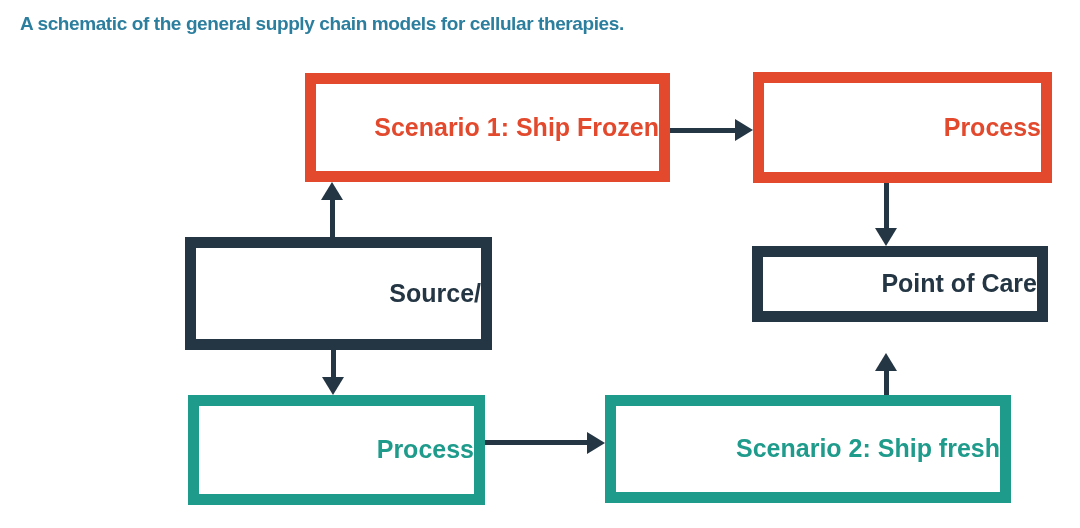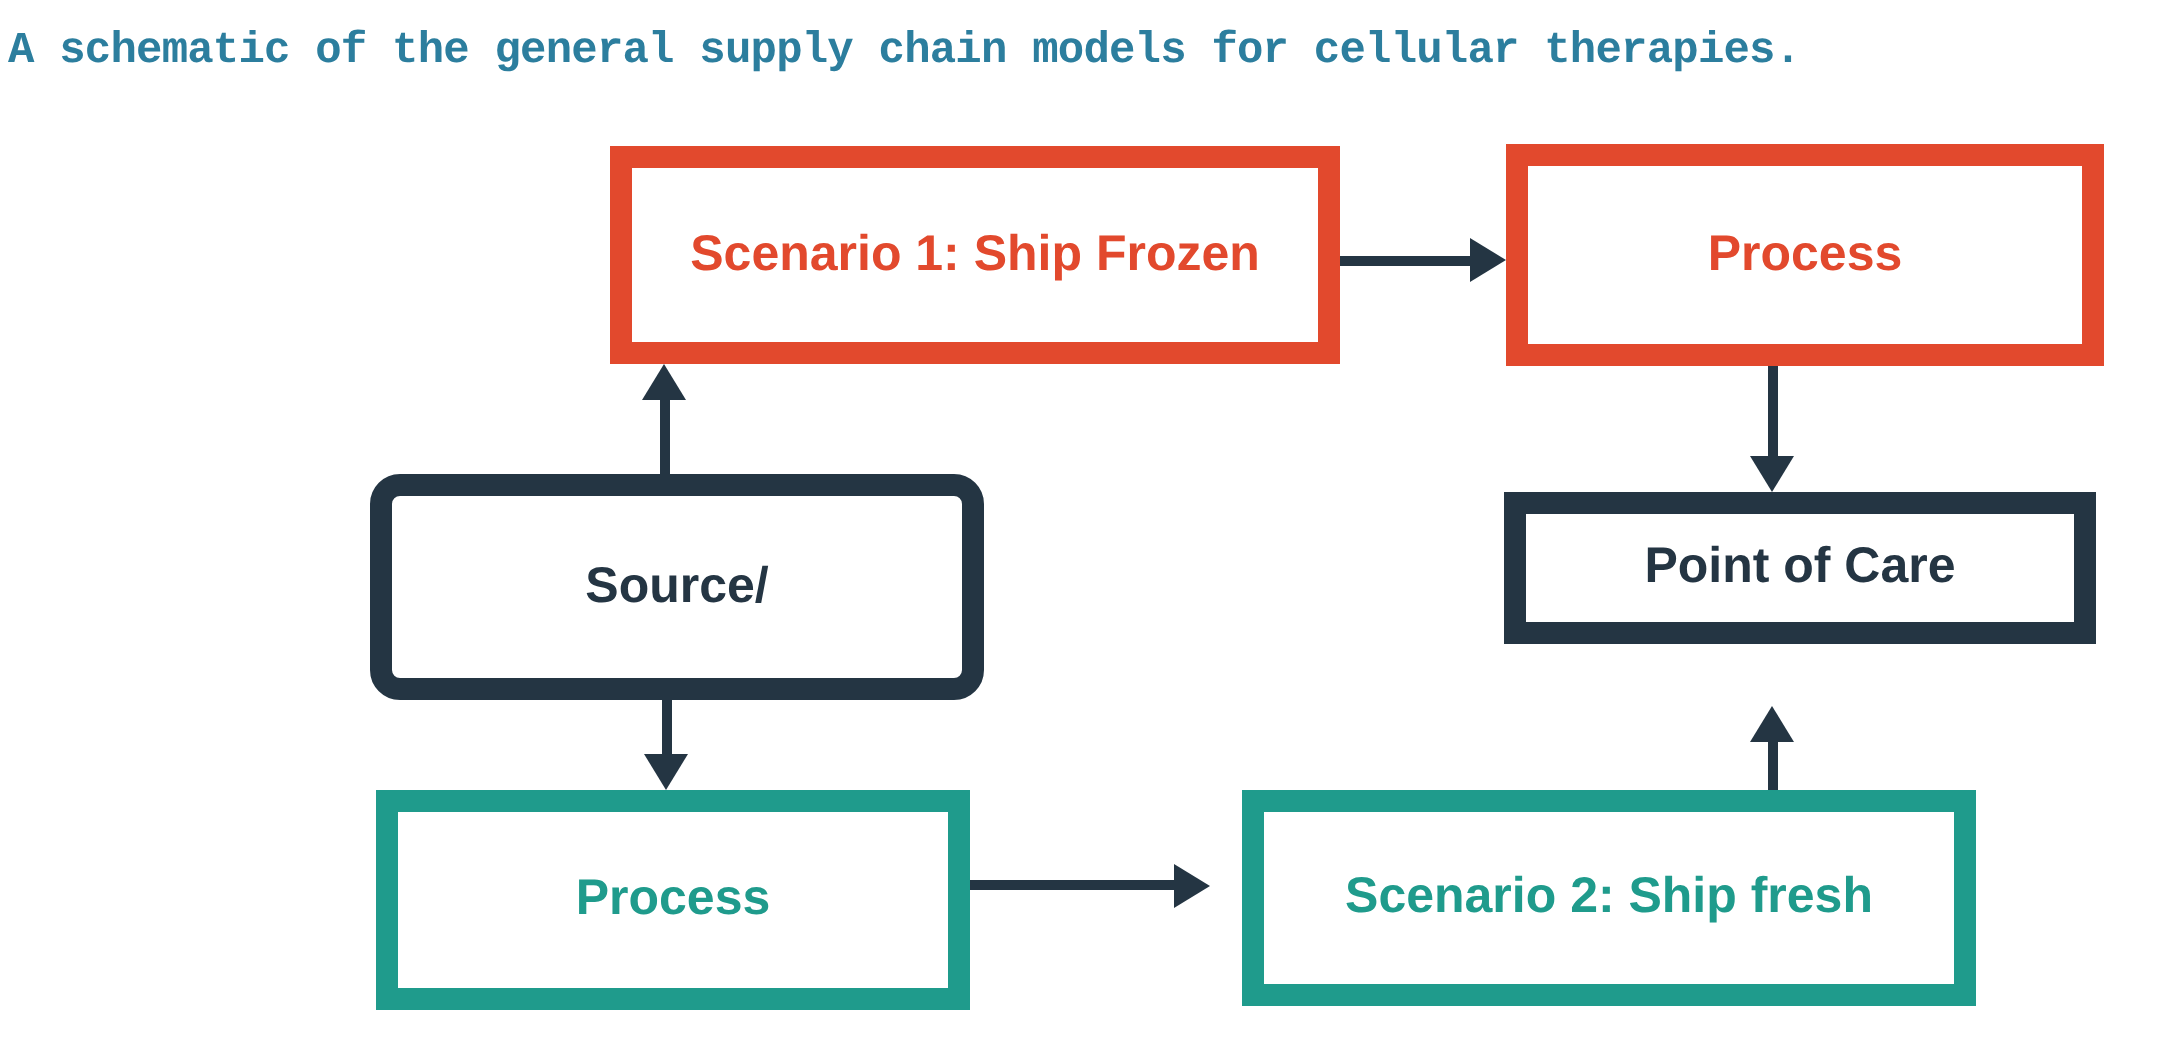--- a/index.html
+++ b/index.html
@@ -1,42 +1,41 @@
 <!DOCTYPE html>
 <html style="--red: #E2492D; --navy: #243543; --teal: #1F9B8C; --title-color: #2C7E9E;"><head>
 <meta charset="utf-8">
 <style>
   html, body { margin:0; padding:0; background:#ffffff; }
   .canvas {
     position:relative; width:1080px; height:528px; background:#ffffff;
     font-family:"Liberation Sans", sans-serif; overflow:hidden;
   }
   .title {
-    position:absolute; left:4px; top:13px;
-    font-size:22px; font-weight:700; letter-spacing:-0.4px;
+    position:absolute; left:20px; top:13px;
+    font-size:19px; font-weight:700; letter-spacing:-0.4px;
     color:var(--title-color);
     white-space:nowrap;
-    font-family:Liberation Mono, monospace;
   }
   .node {
     position:absolute; box-sizing:border-box; background:#ffffff;
-    display:flex; align-items:center; justify-content:center; text-align:center;
+    display:flex; align-items:center; justify-content:flex-end; text-align:center;
     font-weight:700; font-size:25px; line-height:1.25;
     border:11px solid #000;
   }
   .node.red  { border-color:var(--red);  color:var(--red); }
   .node.navy { border-color:var(--navy); color:var(--navy); }
   .node.teal { border-color:var(--teal); color:var(--teal); }
 
   #node-scenario1      { left:305px; top:73px;  width:365px; height:109px; }
   #node-process-frozen { left:753px; top:72px;  width:299px; height:111px; }
-  #node-source         { left:185px; top:237px; width:307px; height:113px;border-radius:15px; }
+  #node-source         { left:185px; top:237px; width:307px; height:113px; }
   #node-poc            { left:752px; top:246px; width:296px; height:76px; }
   #node-process-fresh  { left:188px; top:395px; width:297px; height:110px; }
-  #node-scenario2      { left:621px; top:395px; width:367px; height:108px; }
+  #node-scenario2      { left:605px; top:395px; width:406px; height:108px; }
 
   .aline { position:absolute; background:var(--navy); }
   .ahead { position:absolute; width:0; height:0; }
   .ahead.right { border-top:11px solid transparent; border-bottom:11px solid transparent; border-left:18px solid var(--navy); }
   .ahead.down  { border-left:11px solid transparent; border-right:11px solid transparent; border-top:18px solid var(--navy); }
   .ahead.up    { border-left:11px solid transparent; border-right:11px solid transparent; border-bottom:18px solid var(--navy); }
 
   
   #lineA { left:670px; top:128px; width:67px; height:5px; }
   #headA { left:735px; top:119px; }

